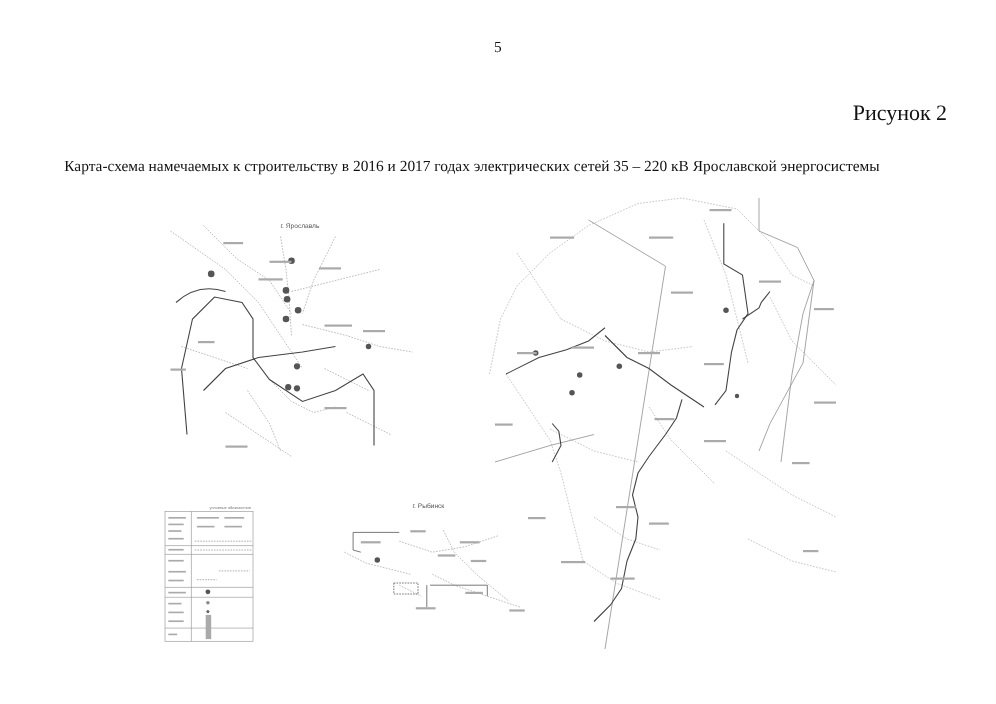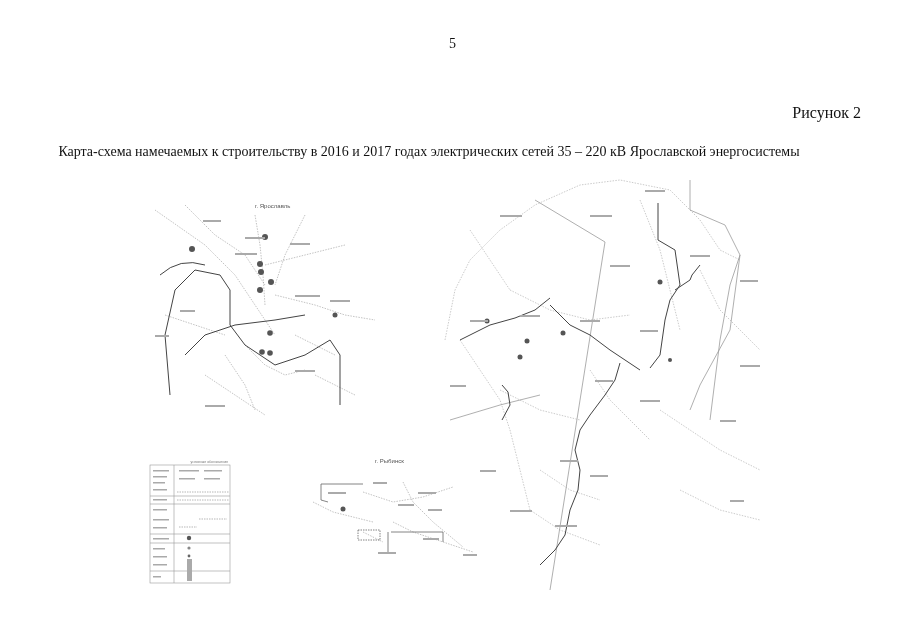--- a/index.html
+++ b/index.html
@@ -1,19 +1,19 @@
 <!DOCTYPE html>
 <html><head>
 <meta charset="utf-8">
 <style>
   html, body { margin: 0; padding: 0; background: #ffffff; }
   body { width: 905px; height: 640px; position: relative; overflow: hidden;
          font-family: "Liberation Serif", serif; color: #111; }
   .page-number { position: absolute; left: 0; width: 905px; top: 36px; text-align: center; font-size: 14px; }
-  .figure-label { position: absolute; right: 44px; top: 104px; font-size: 16px; }
+  .figure-label { position: absolute; right: 44px; top: 92px; font-size: 20px; }
   .figure-title { position: absolute; left: 0; width: 858px; top: 144px; text-align: center; font-size: 14px; }
   .map { position: absolute; }
   .map svg { display: block; }
   .inset-title { position: absolute; font-family: "Liberation Sans", sans-serif; font-size: 6px; color: #555; }
   .legend { position: absolute; left: 149px; top: 460px; width: 83px; height: 130px; }
   .legend-head { font-family: "Liberation Sans", sans-serif; font-size: 3.5px; color: #777; text-align: right; padding-right: 4px; }
 </style>
 </head>
 <body>
 

